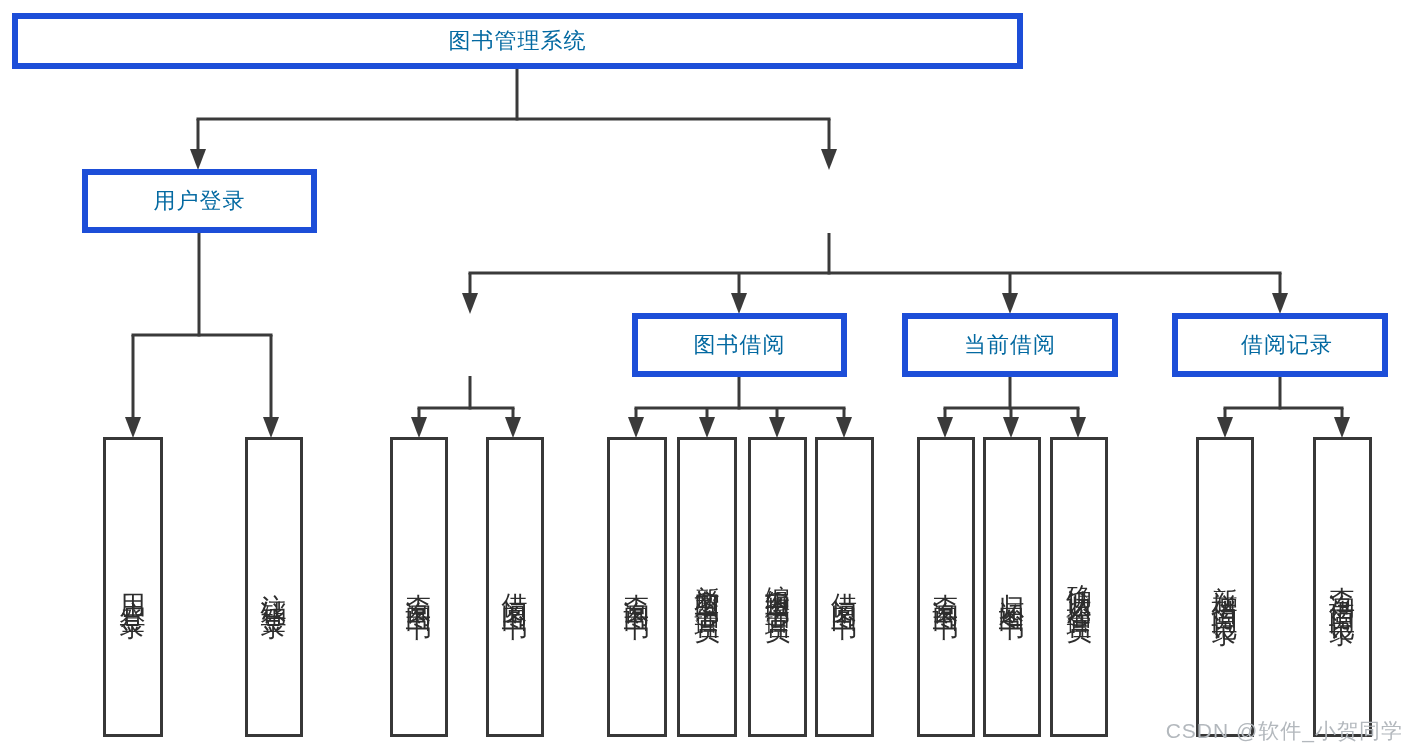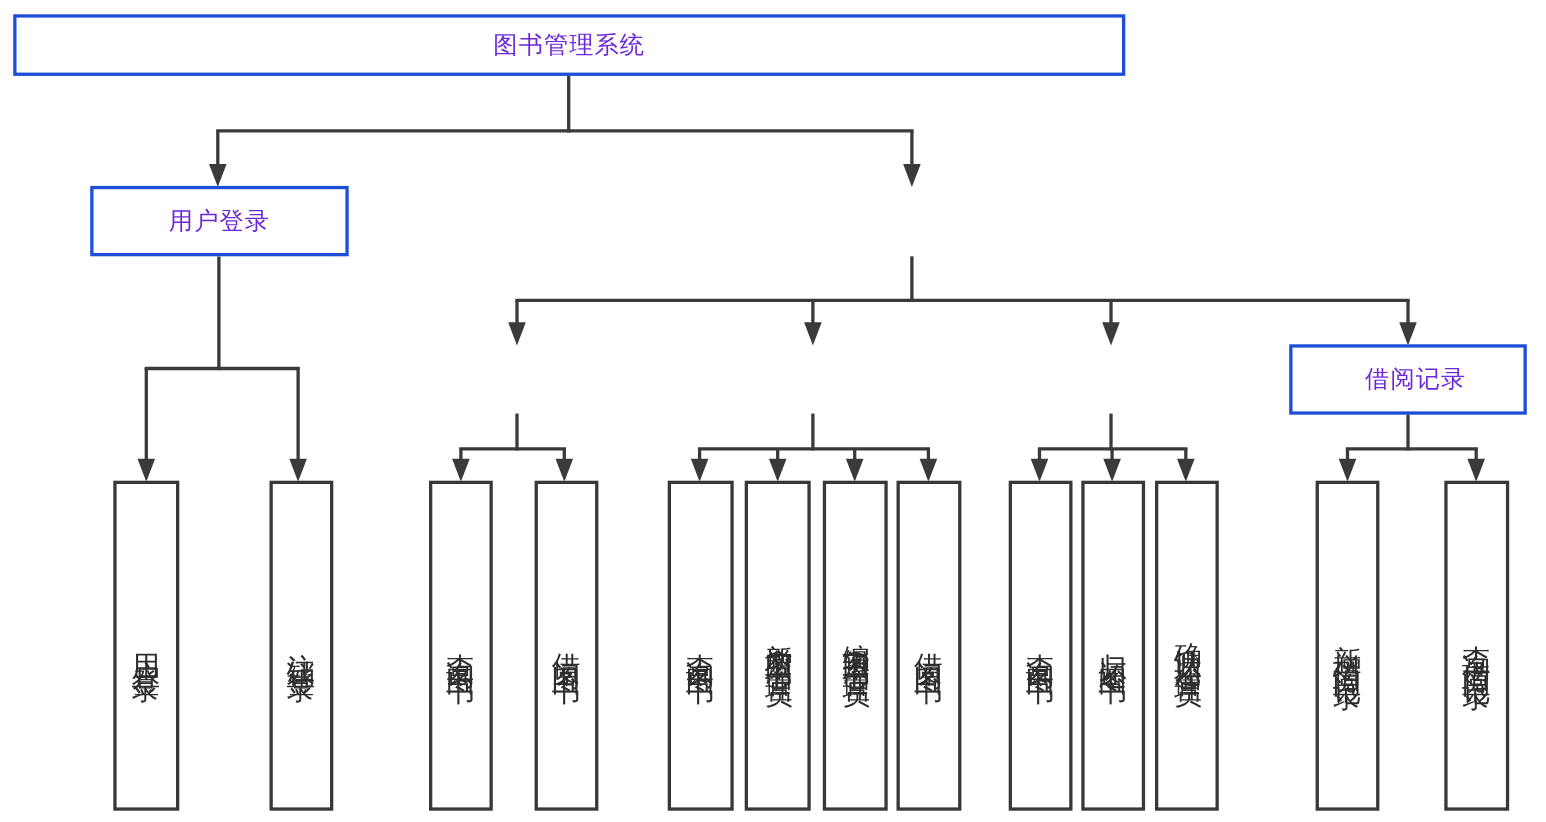--- a/index.html
+++ b/index.html
@@ -7,24 +7,24 @@
     position:relative;
     width:1405px;height:747px;
     background:#ffffff;
     font-family:"Liberation Sans", sans-serif;
     overflow:hidden;
   }
   #connectors{position:absolute;left:0;top:0;}
   .hbox{
     position:absolute;
     box-sizing:border-box;
-    border:3px solid #1d4ed8;
+    border:6px solid #1d4ed8;
     background:#ffffff;
     display:flex;align-items:center;justify-content:center;
-    font-size:22px;letter-spacing:1px;color:#6d28d9;
+    font-size:22px;letter-spacing:1px;color:#0369a1;
   }
   .vbox{
     position:absolute;
     box-sizing:border-box;
     border:3px solid #383838;
     background:#ffffff;
     top:437px;height:300px;
     display:flex;align-items:center;justify-content:center;
     writing-mode:vertical-rl;
     text-orientation:mixed;
@@ -109,33 +109,36 @@
       <polygon points="1070,417 1086,417 1078,438"></polygon>
       <polygon points="1217,417 1233,417 1225,438"></polygon>
       <polygon points="1334,417 1350,417 1342,438"></polygon>
     </g>
   </svg>
 
   <div class="hbox" style="left:12px;top:13px;width:1011px;height:56px;">图书管理系统</div>
 
   <div class="hbox" style="left:82px;top:169px;width:235px;height:64px;">用户登录</div>
 
+  <div class="hbox" style="left:632px;top:313px;width:215px;height:64px;">图书借阅</div>
+  <div class="hbox" style="left:902px;top:313px;width:216px;height:64px;">当前借阅</div>
   <div class="hbox" style="left:1172px;top:313px;width:216px;height:64px;padding-left:14px;">借阅记录</div>
 
   <div class="vbox" style="left:103px;width:60px;">用户登录</div>
   <div class="vbox" style="left:245px;width:58px;">注销登录</div>
 
   <div class="vbox" style="left:390px;width:58px;">查询图书</div>
   <div class="vbox" style="left:486px;width:58px;">借阅图书</div>
 
   <div class="vbox" style="left:607px;width:60px;">查询图书</div>
   <div class="vbox long" style="left:677px;width:60px;">新增图书（管理员）</div>
   <div class="vbox long" style="left:748px;width:59px;">编辑图书（管理员）</div>
   <div class="vbox" style="left:815px;width:59px;">借阅图书</div>
 
   <div class="vbox" style="left:917px;width:58px;">查询图书</div>
   <div class="vbox" style="left:983px;width:58px;">归还图书</div>
   <div class="vbox long" style="left:1050px;width:58px;">确认归还（管理员）</div>
 
   <div class="vbox" style="left:1196px;width:58px;">新增借阅记录</div>
   <div class="vbox" style="left:1313px;width:59px;">查询借阅记录</div>
 
+  <div id="watermark">CSDN @软件_小贺同学</div>
 </div>
 
 </body></html>

